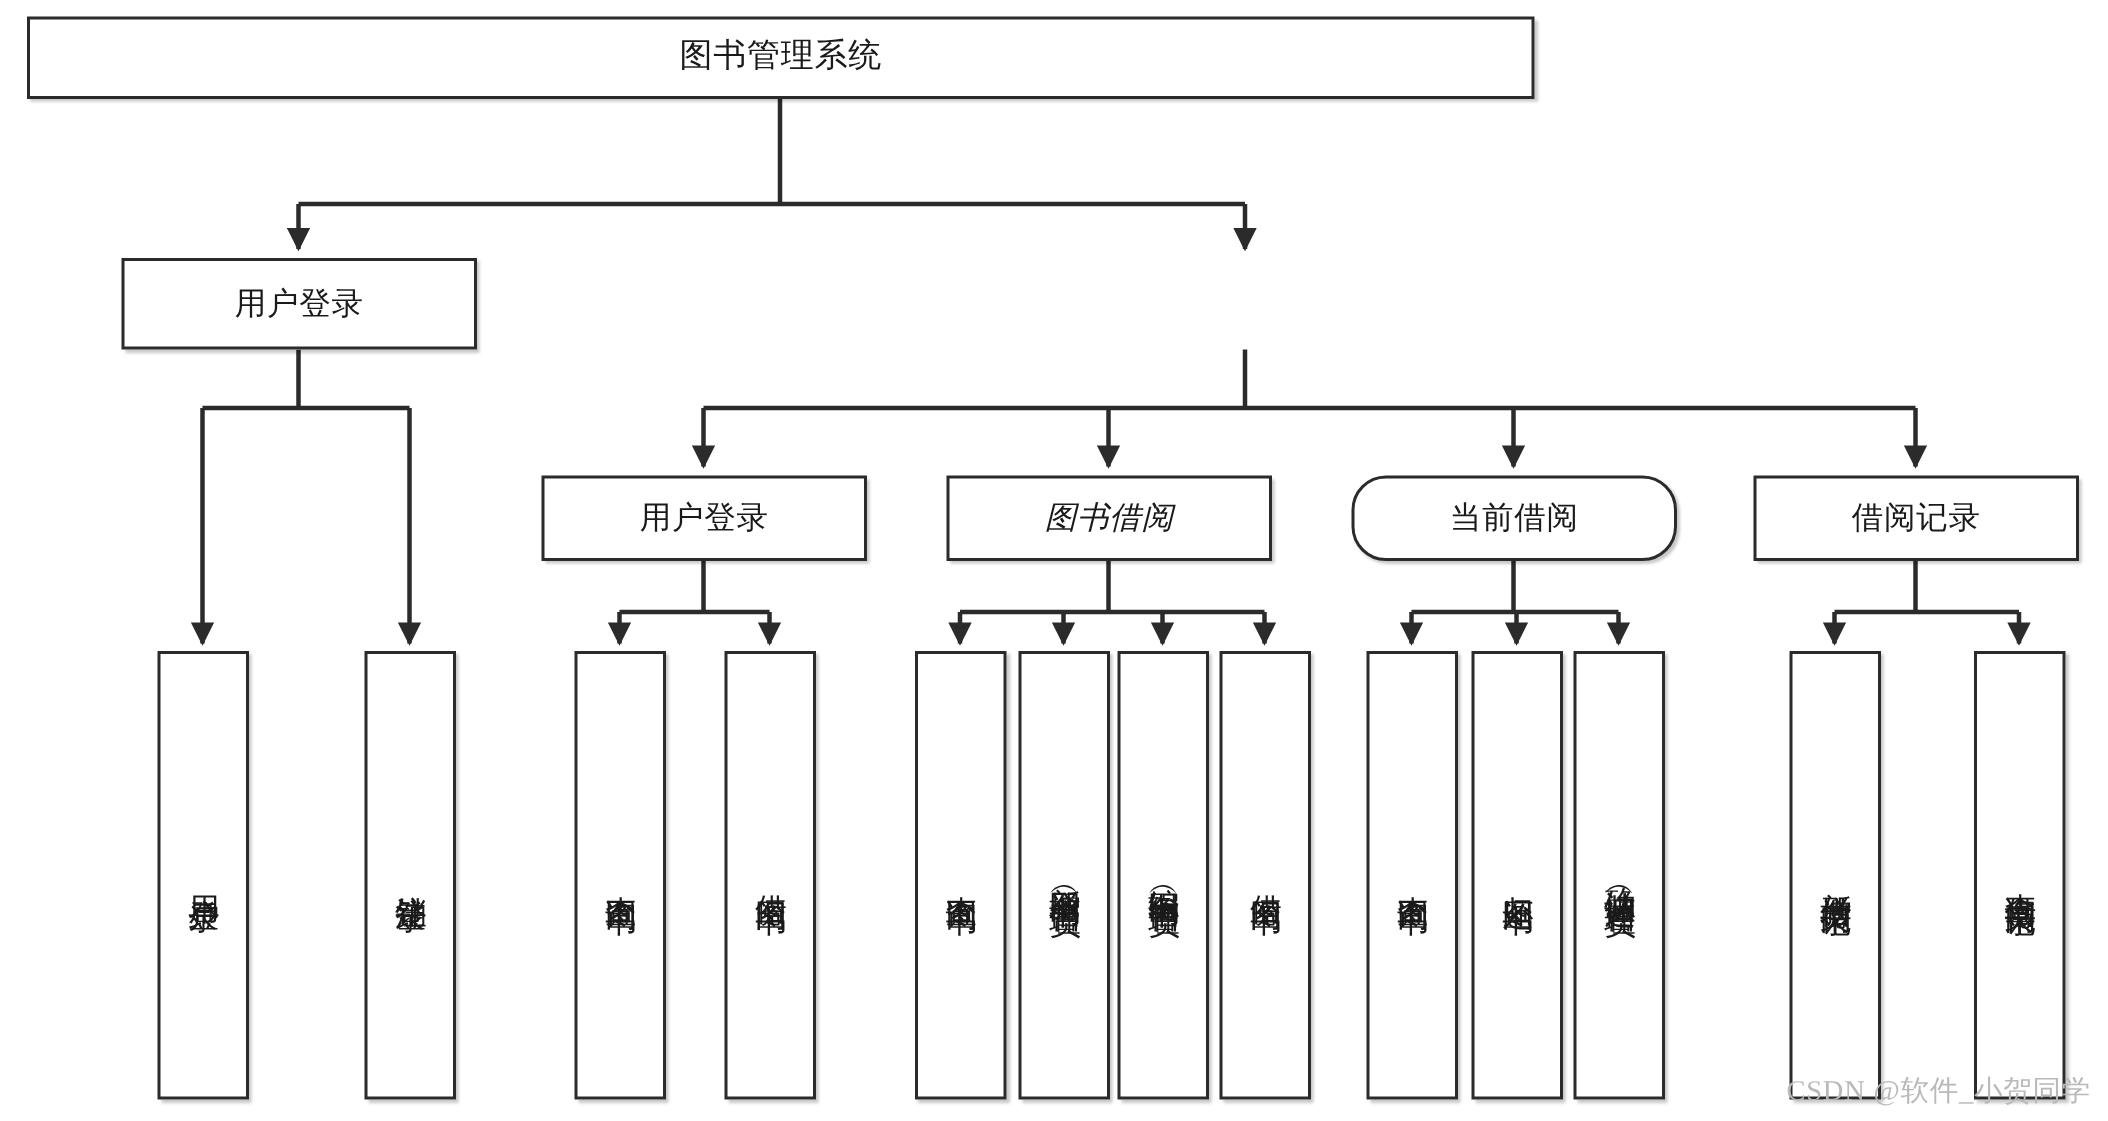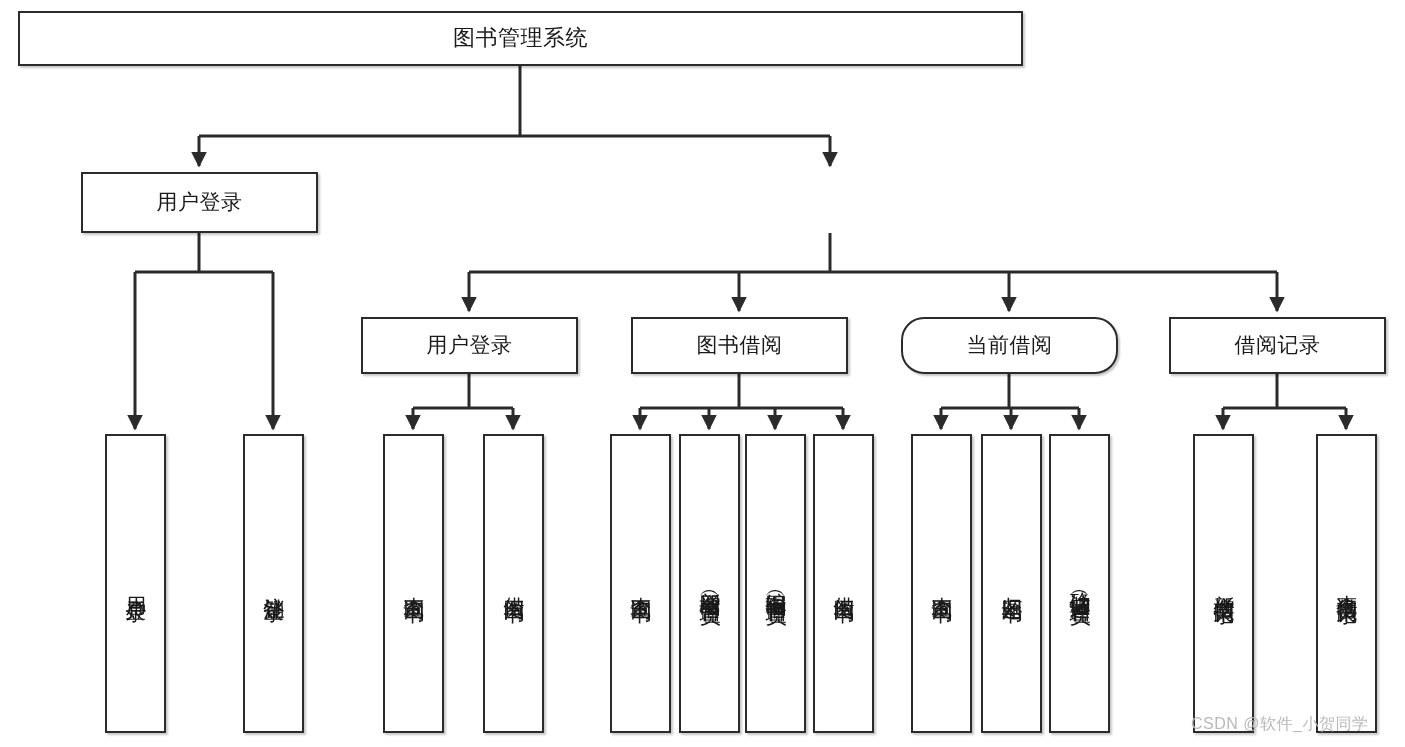--- a/index.html
+++ b/index.html
@@ -59,25 +59,25 @@
   .node.vert .label {
     writing-mode: vertical-rl;
     text-orientation: upright;
     font-size: 21px;
     line-height: 1.0;
     letter-spacing: 2px;
     max-height: 100%;
   }
   .watermark {
     position: absolute;
-    font-size: 16px;
+    font-size: 19px;
     color: #b9b9b9;
     white-space: nowrap;
     letter-spacing: 0.5px;
-    font-family: Liberation Sans, sans-serif;
+    font-family: Liberation Serif, serif;
   }
 </style>
 </head>
 <body>
 
 <div id="canvas">
 
   <svg id="edges" viewBox="0 0 1405 747" xmlns="http://www.w3.org/2000/svg">
     <defs>
       <marker id="arrow" viewBox="0 0 10 10" refX="9" refY="5" markerWidth="5.2" markerHeight="5.2" orient="auto-start-reverse">
@@ -132,21 +132,21 @@
     <span class="label">图书管理系统</span>
   </div>
 
   <div class="node horiz" style="left:81px; top:172px; width:237px; height:61px;">
     <span class="label">用户登录</span>
   </div>
 
   <div class="node horiz" style="left:361px; top:317px; width:217px; height:57px;">
     <span class="label">用户登录</span>
   </div>
-  <div class="node horiz" style="left:631px; top:317px; width:217px; height:57px;">
+  <div class="node horiz" style="left:631px; top:317px; width:217px; height:57px;font-style:italic;">
     <span class="label">图书借阅</span>
   </div>
   <div class="node horiz" style="left:901px; top:317px; width:217px; height:57px;border-radius:23px;">
     <span class="label">当前借阅</span>
   </div>
   <div class="node horiz" style="left:1169px; top:317px; width:217px; height:57px;">
     <span class="label">借阅记录</span>
   </div>
 
   <div class="node vert" style="left:105px; top:434px; width:61px; height:299px;">

